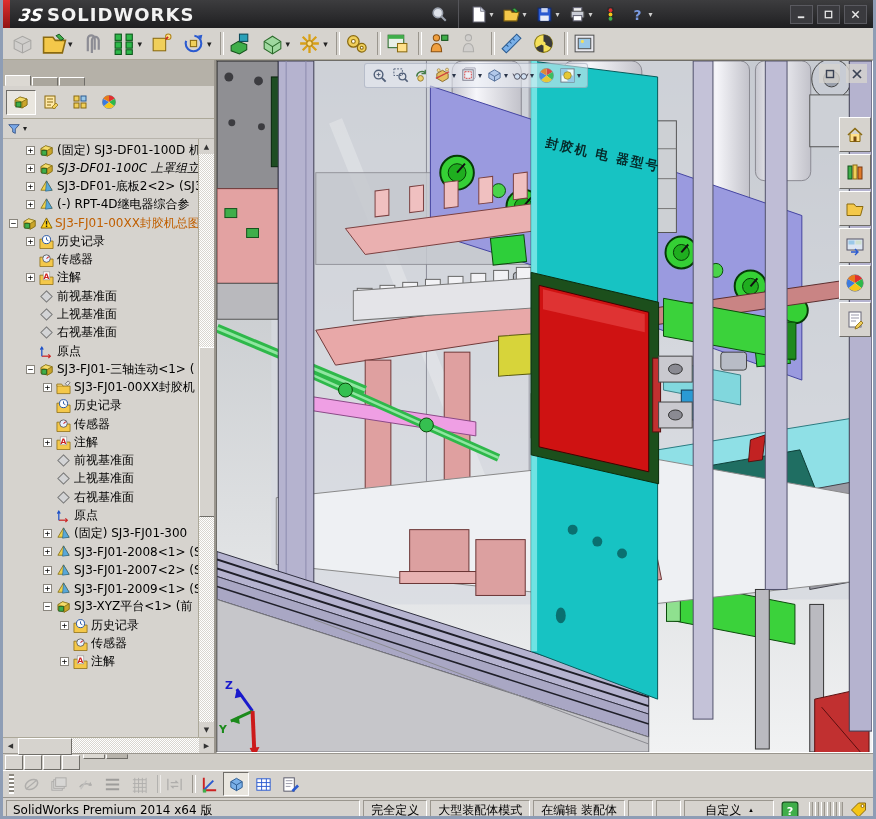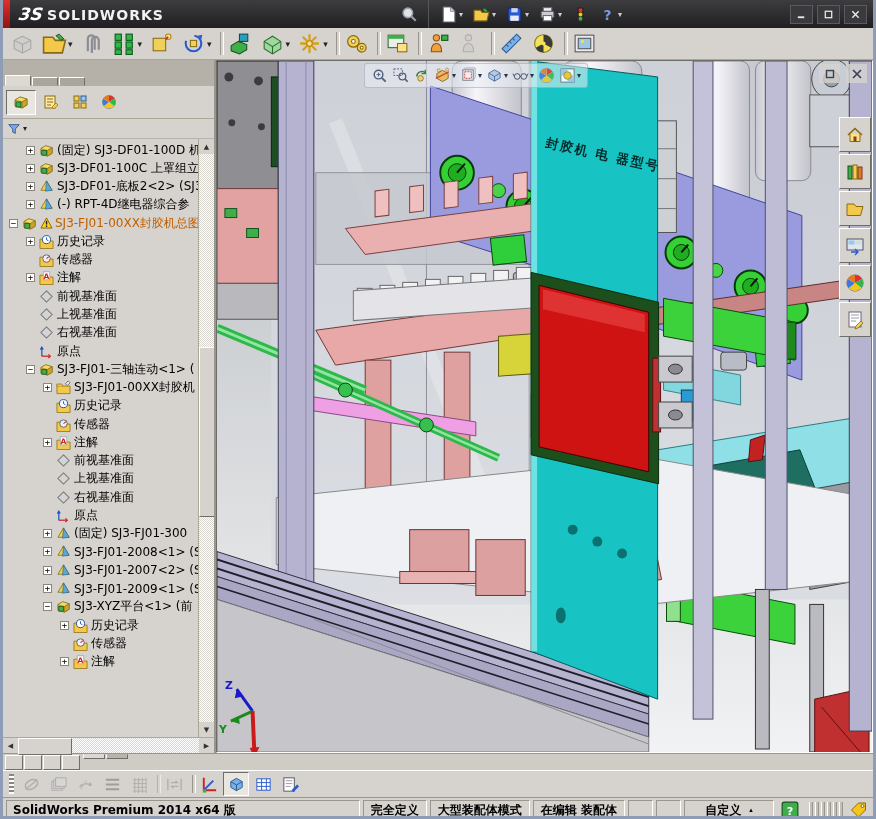--- a/index.html
+++ b/index.html
@@ -6,21 +6,21 @@
   #app{position:relative;width:876px;height:819px;background:#d6d3ce;overflow:hidden;
        border-left:3px solid #8e9db5;border-right:3px solid #8e9db5;border-bottom:3px solid #8e9db5;box-sizing:border-box;}
   .ic{display:inline-block;line-height:0;}
   .ic svg{width:100%;height:100%;display:block;}
   .raised{border:1px solid;border-color:#ffffff #6f6d68 #6f6d68 #ffffff;}
   
   .titlebar{height:28px;background:linear-gradient(#3d3d3f,#1f1f21);display:flex;align-items:center;position:relative;color:#e6e6e6;}
   .red-accent{position:absolute;left:0;top:0;width:7px;height:28px;background:linear-gradient(#e03030,#901212);}
   .logo{display:flex;align-items:baseline;margin-left:16px;margin-right:26px;white-space:nowrap;}
   .logo-3s{font-style:italic;font-weight:bold;font-size:17px;transform:skewX(-8deg);margin-right:4px;color:#fff;}
-  .logo-txt{font-weight:bold;font-size:14px;letter-spacing:1px;color:#f2f2f2;}
+  .logo-txt{font-weight:bold;font-size:18px;letter-spacing:1px;color:#f2f2f2;}
   .menus{display:flex;align-items:center;height:100%;}
   .menu-item{padding:0 13px;font-size:12.5px;height:100%;display:flex;align-items:center;cursor:default;}
   .tb-search{width:18px;height:18px;margin:0 10px 0 2px;}
   .quick{display:flex;align-items:center;border-left:1px solid #55555a;padding-left:8px;height:100%;}
   .qbtn{display:flex;align-items:center;padding:2px 3px;margin-right:4px;}
   .qbtn .ic{width:17px;height:17px;}
   .qbtn .dd{font-size:8px;color:#cfcfcf;margin-left:2px;display:none;}
   .qbtn.dd .dd{display:inline;}
   .winctl{display:flex;align-items:center;margin-left:auto;margin-right:6px;gap:4px;}
   .wbtn{width:21px;height:17px;display:flex;align-items:center;justify-content:center;background:#3a3a3e;border:1px solid #5a5a60;}
@@ -97,22 +97,22 @@
   .btoolbar{height:26px;background:#d6d3ce;display:flex;align-items:center;border-top:1px solid #fff;padding-left:2px;}
   .grip{width:5px;height:20px;margin:0 4px;background:repeating-linear-gradient(#8a867e 0 2px,#fff 2px 4px);}
   .bbtn{width:24px;height:22px;display:flex;align-items:center;justify-content:center;margin-right:1px;border:1px solid transparent;}
   .bbtn .ic{width:19px;height:19px;}
   .bbtn.disabled{filter:grayscale(1) opacity(.55);}
   .bbtn.active{background:#e9e6df;border-color:#6f6d68 #fff #fff #6f6d68;}
   .bbtn.sep{margin-left:8px;position:relative;}
   .bbtn.sep::before{content:"";position:absolute;left:-5px;top:2px;bottom:2px;width:2px;border-left:1px solid #9a968e;border-right:1px solid #fff;}
   
   .statusbar{height:25px;background:#d6d3ce;display:flex;align-items:center;border-top:1px solid #9a968e;padding:2px 3px;box-sizing:border-box;font-size:12px;color:#000;}
-  .sb-left{flex:1;height:18px;display:flex;align-items:center;padding:0 6px;border:1px solid;border-color:#9a968e #fff #fff #9a968e;margin-right:3px;white-space:nowrap;overflow:hidden;font-weight:bold;}
-  .sb-pane{height:18px;display:flex;align-items:center;padding:0 7px;border:1px solid;border-color:#9a968e #fff #fff #9a968e;margin-right:3px;white-space:nowrap;font-weight:bold;}
+  .sb-left{flex:1;height:18px;display:flex;align-items:center;padding:0 6px;border:1px solid;border-color:#9a968e #fff #fff #9a968e;margin-right:3px;white-space:nowrap;overflow:hidden;}
+  .sb-pane{height:18px;display:flex;align-items:center;padding:0 7px;border:1px solid;border-color:#9a968e #fff #fff #9a968e;margin-right:3px;white-space:nowrap;}
   .sb-mini{width:9px;}
   .sb-combo{width:74px;justify-content:center;gap:8px;}
   .sb-combo .ar{font-size:7px;}
   .sb-help{width:18px;height:18px;margin:0 4px;}
   .sb-ticks{display:flex;gap:2px;margin:0 6px;}
   .sb-ticks i{width:2px;height:16px;background:#c2bfb8;border-left:1px solid #fff;border-right:1px solid #9a968e;}
   .sb-tag{width:19px;height:18px;margin-right:2px;}
 </style>
 </head>
 <body>
@@ -470,21 +470,21 @@
               <svg viewBox="0 0 16 16">
                 <path d="M2 6l5-3 7 2v6l-5 3-7-2z" fill="#e8c33c" stroke="#7a6510" stroke-width=".8"></path>
                 <path d="M2 6l5-3 7 2-5 3z" fill="#f5dc6a" stroke="#7a6510" stroke-width=".6"></path>
                 <path d="M9 8l5-3v6l-5 3z" fill="#caa52a" stroke="#7a6510" stroke-width=".6"></path>
                 <rect x="3" y="8" width="5" height="5" fill="#3fae4a" stroke="#14521c" stroke-width=".8"></rect>
               </svg>
             </span>
 
             <span class="tlabel">(固定) SJ3-DF01-100D 机</span>
           </div>
-          <div class="trow x-plus" style="padding-left: 23px;">
+          <div class="trow x-plus" style="padding-left: 23px; font-style: italic;">
             <span class="xbox"></span>
             <span class="ic ti">
               <svg viewBox="0 0 16 16">
                 <path d="M2 6l5-3 7 2v6l-5 3-7-2z" fill="#e8c33c" stroke="#7a6510" stroke-width=".8"></path>
                 <path d="M2 6l5-3 7 2-5 3z" fill="#f5dc6a" stroke="#7a6510" stroke-width=".6"></path>
                 <path d="M9 8l5-3v6l-5 3z" fill="#caa52a" stroke="#7a6510" stroke-width=".6"></path>
                 <rect x="3" y="8" width="5" height="5" fill="#3fae4a" stroke="#14521c" stroke-width=".8"></rect>
               </svg>
             </span>
 

